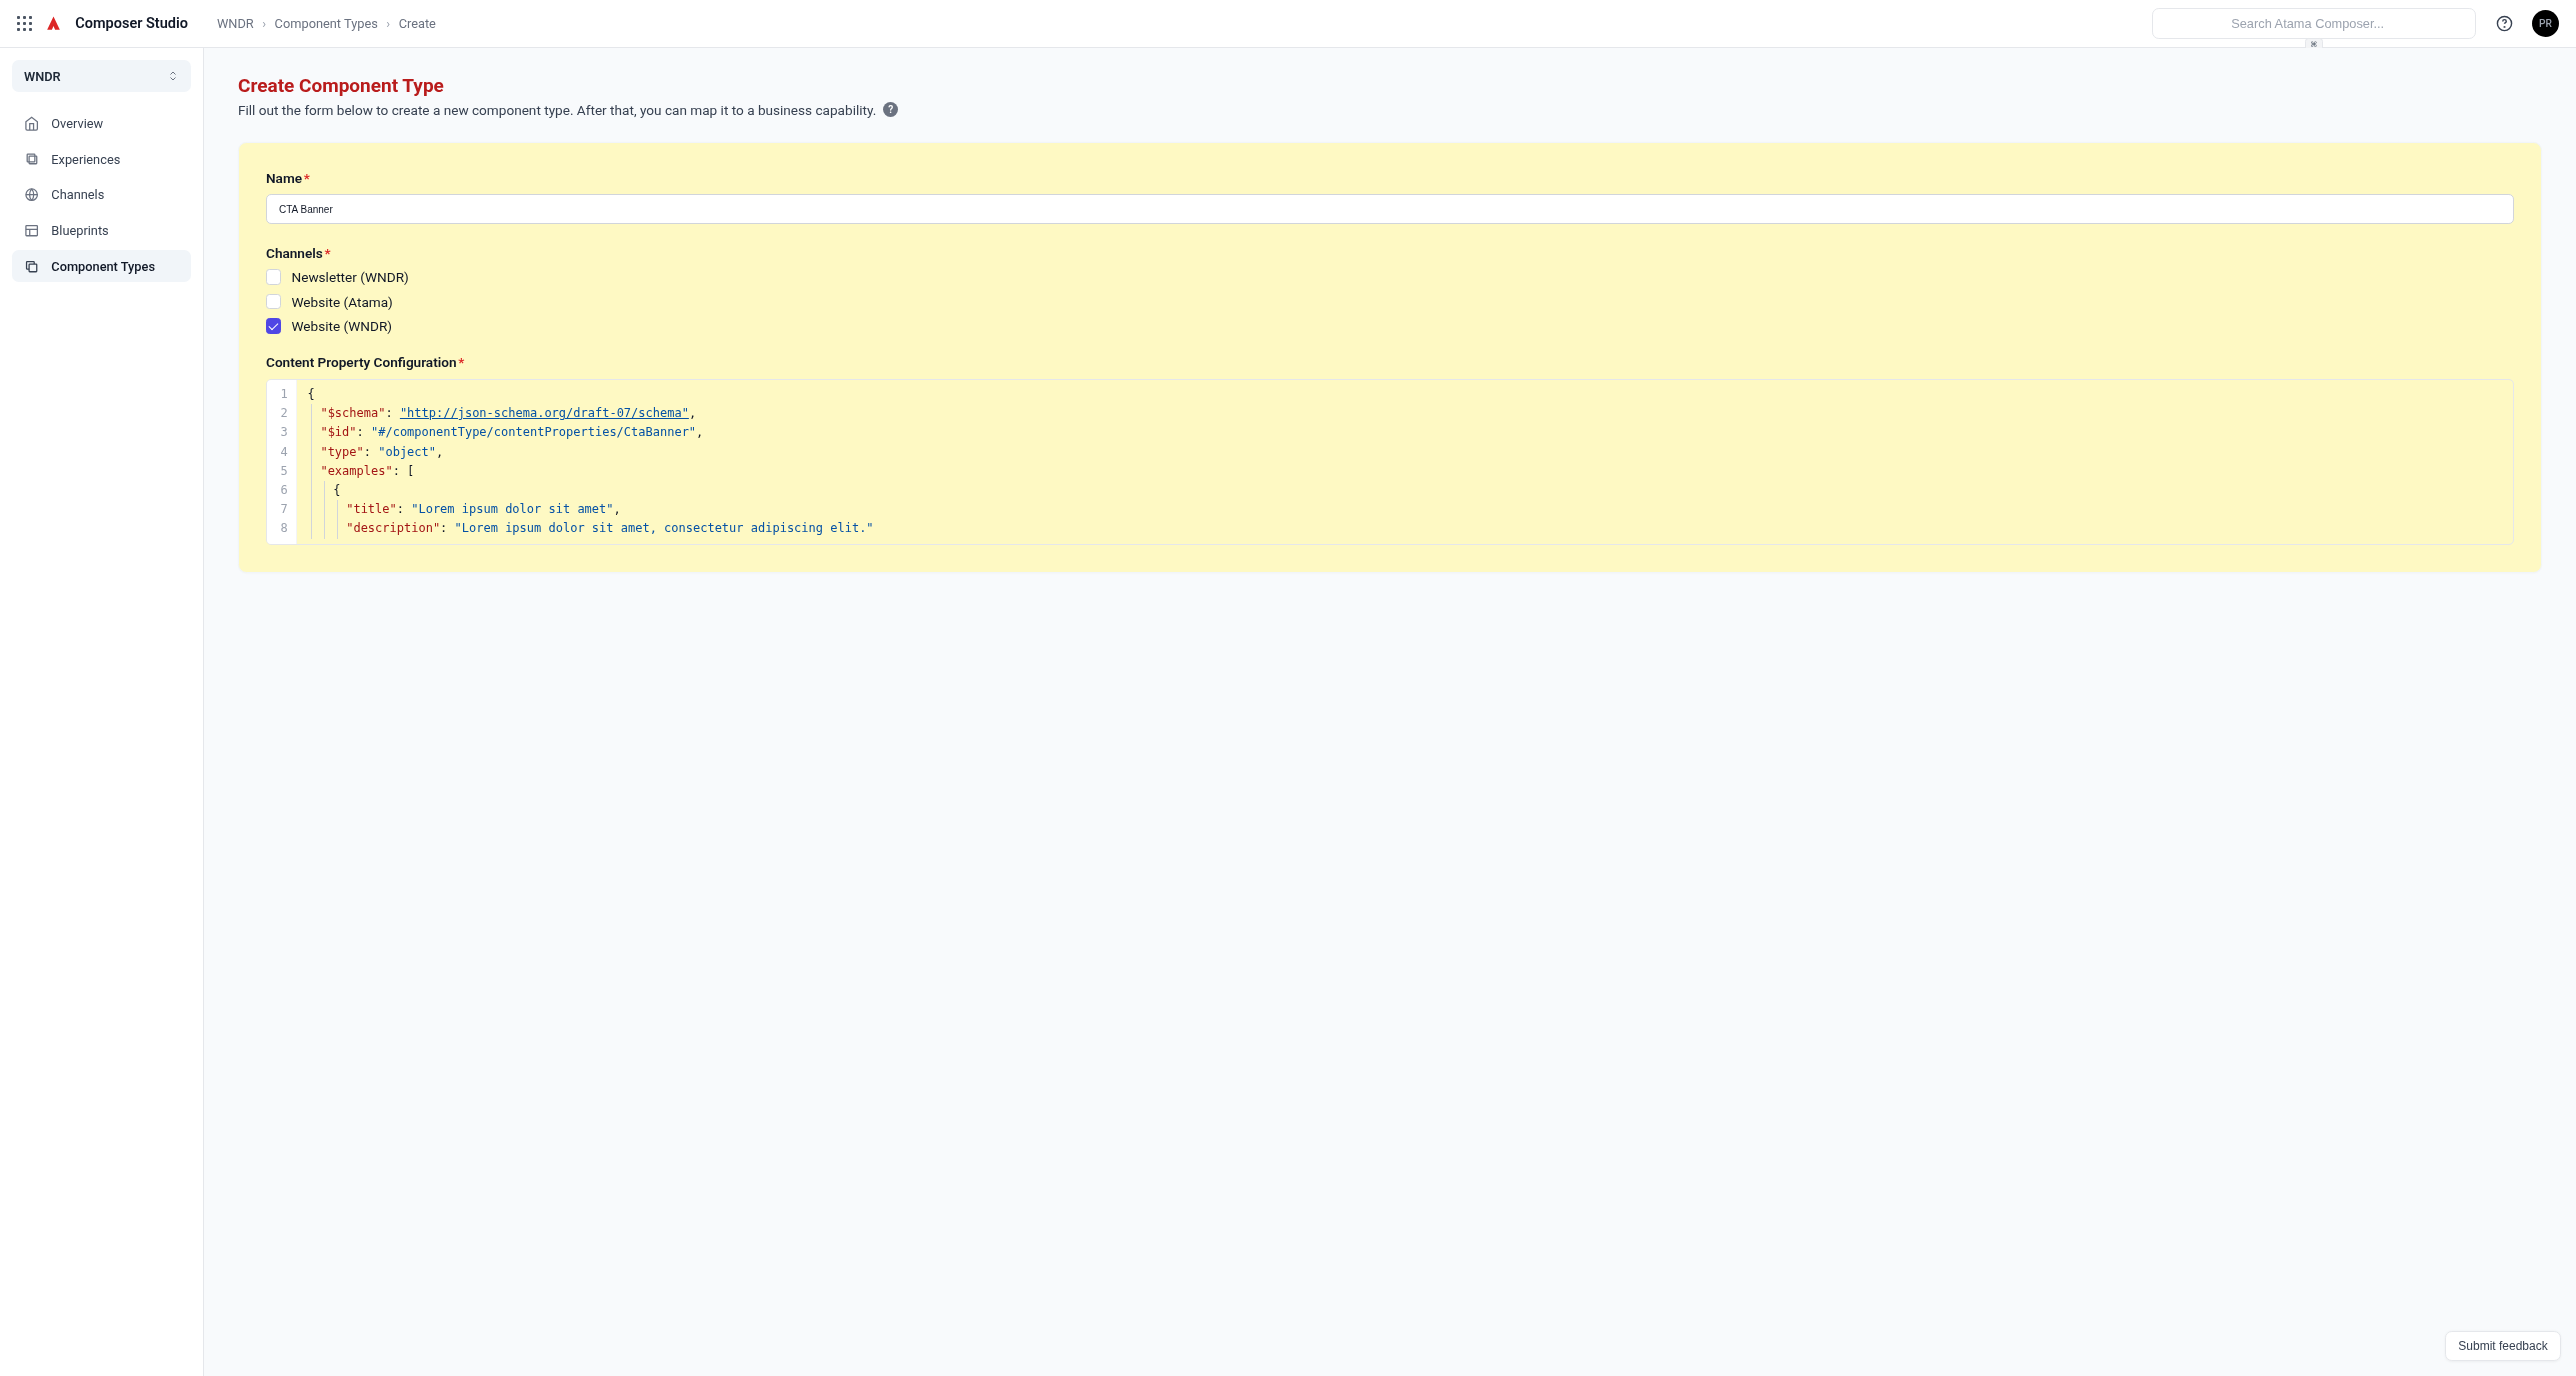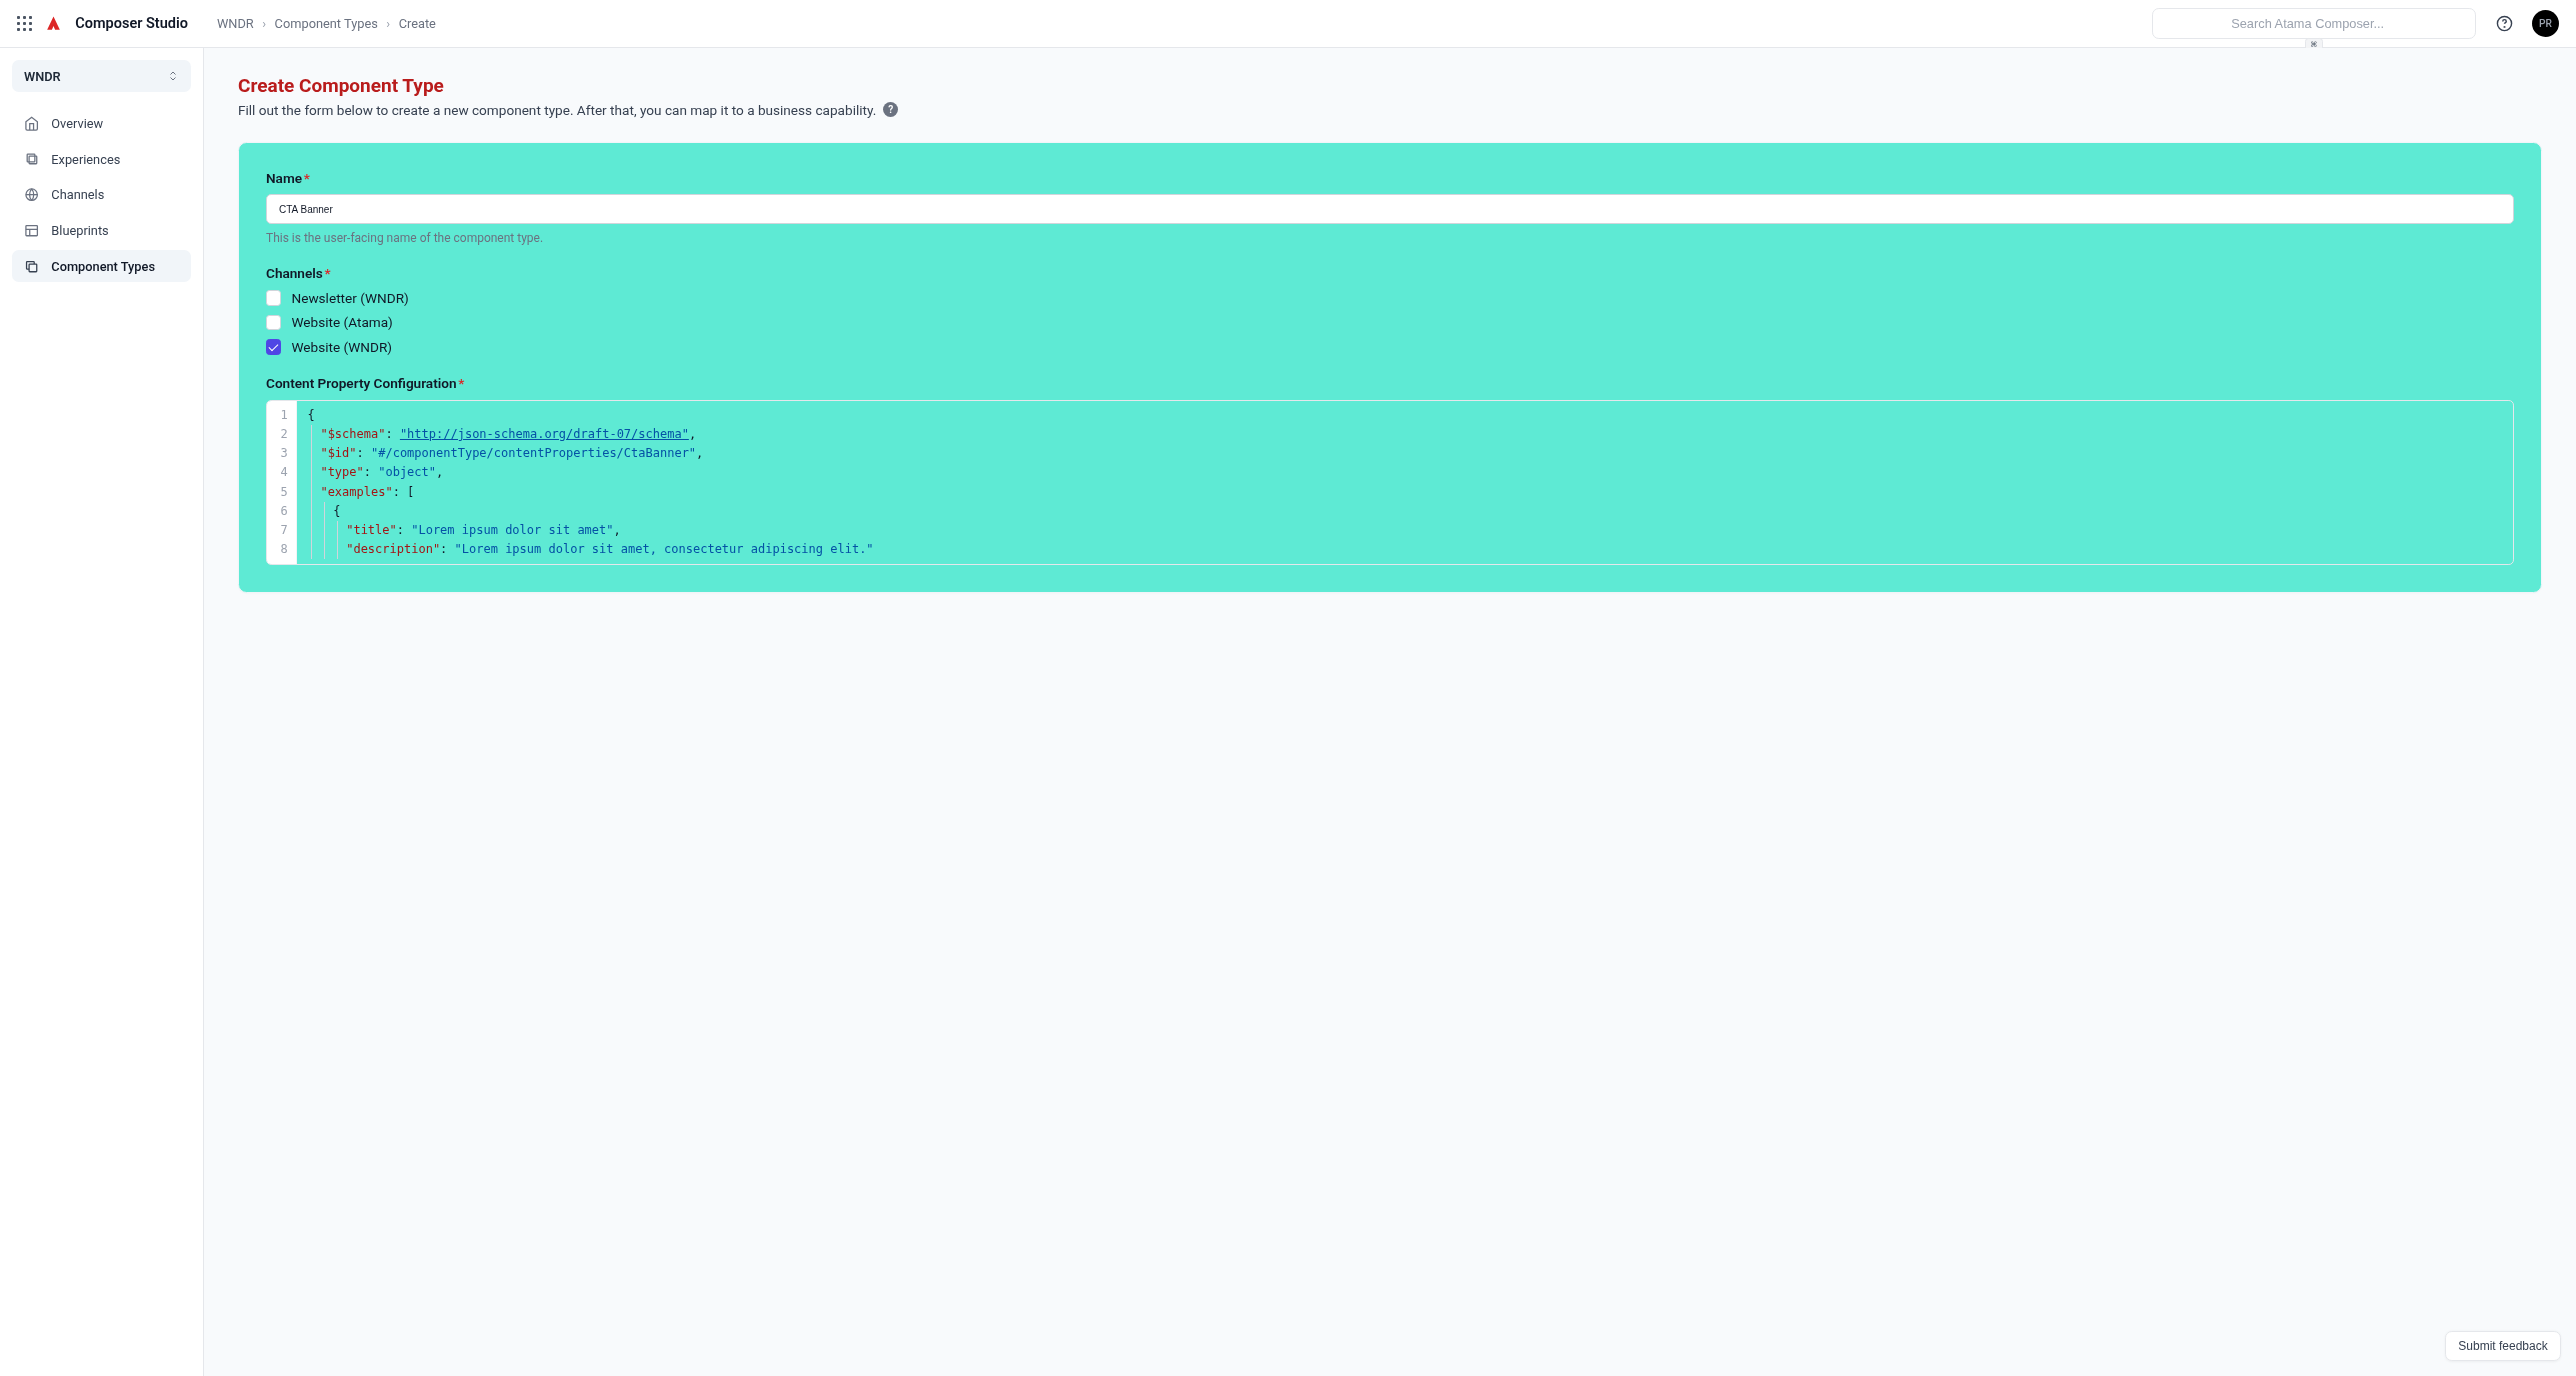--- a/index.html
+++ b/index.html
@@ -82,21 +82,21 @@
     }
     .page-title { font-size: 19px; font-weight: 700; color: #b91c1c; margin-bottom: 5.1px; }
     .page-subtitle { font-size: 13.6px; color: #374151; margin-bottom: 24px; display: flex; align-items: center; gap: 6.8px; }
     .help-badge {
       width: 15.3px; height: 15.3px; border-radius: 50%;
       background: #6b7280; color: #fff;
       display: inline-flex; align-items: center; justify-content: center;
       font-size: 10.2px; font-weight: 600;
     }
     .card {
-      background: #5eead4; border-radius: 8.5px;
+      background: #fef9c3; border-radius: 8.5px;
       border: 0.9px solid #f1f5f9;
       padding: 27px; box-shadow: 0 0.9px 1.7px rgba(0,0,0,0.02);
     }
     .field { margin-bottom: 20.4px; }
     .field-label {
       font-size: 13.6px; font-weight: 600; color: #111827;
       margin-bottom: 8.5px; display: block;
     }
     .required { color: #dc2626; margin-left: 1.7px; }
     .text-input {
@@ -239,21 +239,20 @@
     <div class="page-subtitle">
       <span>Fill out the form below to create a new component type. After that, you can map it to a business capability.</span>
       <span class="help-badge">?</span>
     </div>
 
     <div class="card">
 
       <div class="field">
         <label class="field-label"><span>Name</span><span class="required">*</span></label>
         <input class="text-input" type="text" value="CTA Banner" style="">
-        <div class="field-help">This is the user-facing name of the component type.</div>
       </div>
 
 
       <div class="field">
         <label class="field-label"><span>Channels</span><span class="required">*</span></label>
         <div class="checkbox-list">
           <div class="checkbox-row">
             <div class="checkbox"></div>
             <span>Newsletter (WNDR)</span>
           </div>

